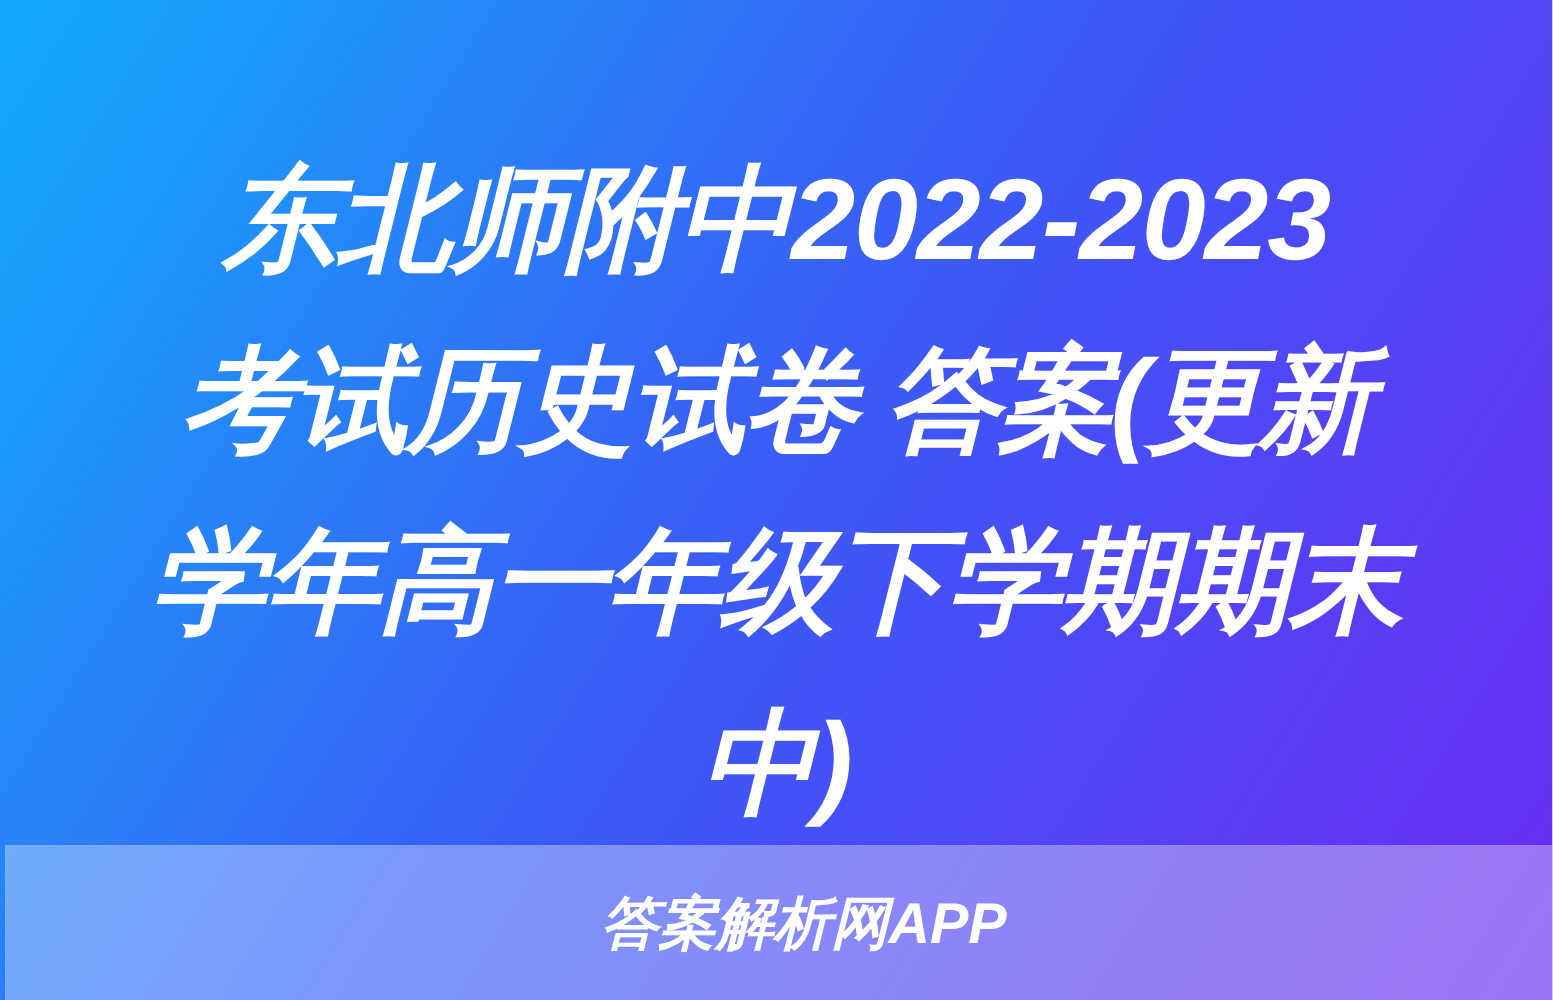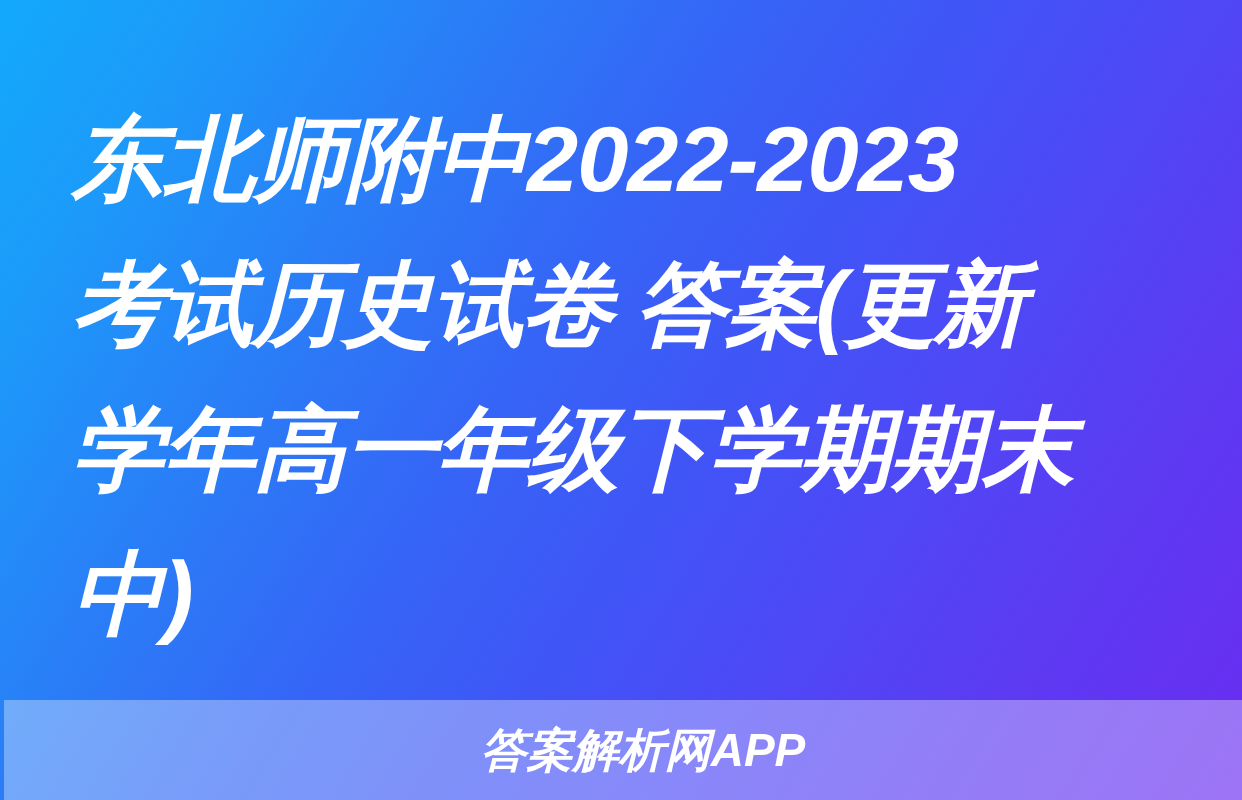--- a/index.html
+++ b/index.html
@@ -28,24 +28,24 @@
         #5a3df3  80%,
         #6a2cf0 100%
       );
   }
 
   
   .title-block {
     position: absolute;
     left: 0;
     right: 0;
-    top: 88px;
+    top: 104px;
     padding: 0 72px;
     box-sizing: border-box;
-    text-align: left;
+    text-align: center;
   }
 
   .title-line {
     display: block;
     color: #ffffff;
     font-size: 92px;
     line-height: 145px;
     font-weight: 700;
     font-style: italic;
     letter-spacing: -1px;
@@ -56,21 +56,21 @@
   .title-line.tight {
     letter-spacing: -2px;
   }
 
   
   .footer-bar {
     position: absolute;
     left: 4px;
     right: 0;
     bottom: 0;
-    height: 100px;
+    height: 124px;
     background: rgba(255, 255, 255, 0.34);
     display: flex;
     align-items: center;
     justify-content: center;
     padding-left: 40px;
   }
 
   .watermark {
     color: #ffffff;
     font-size: 46px;

